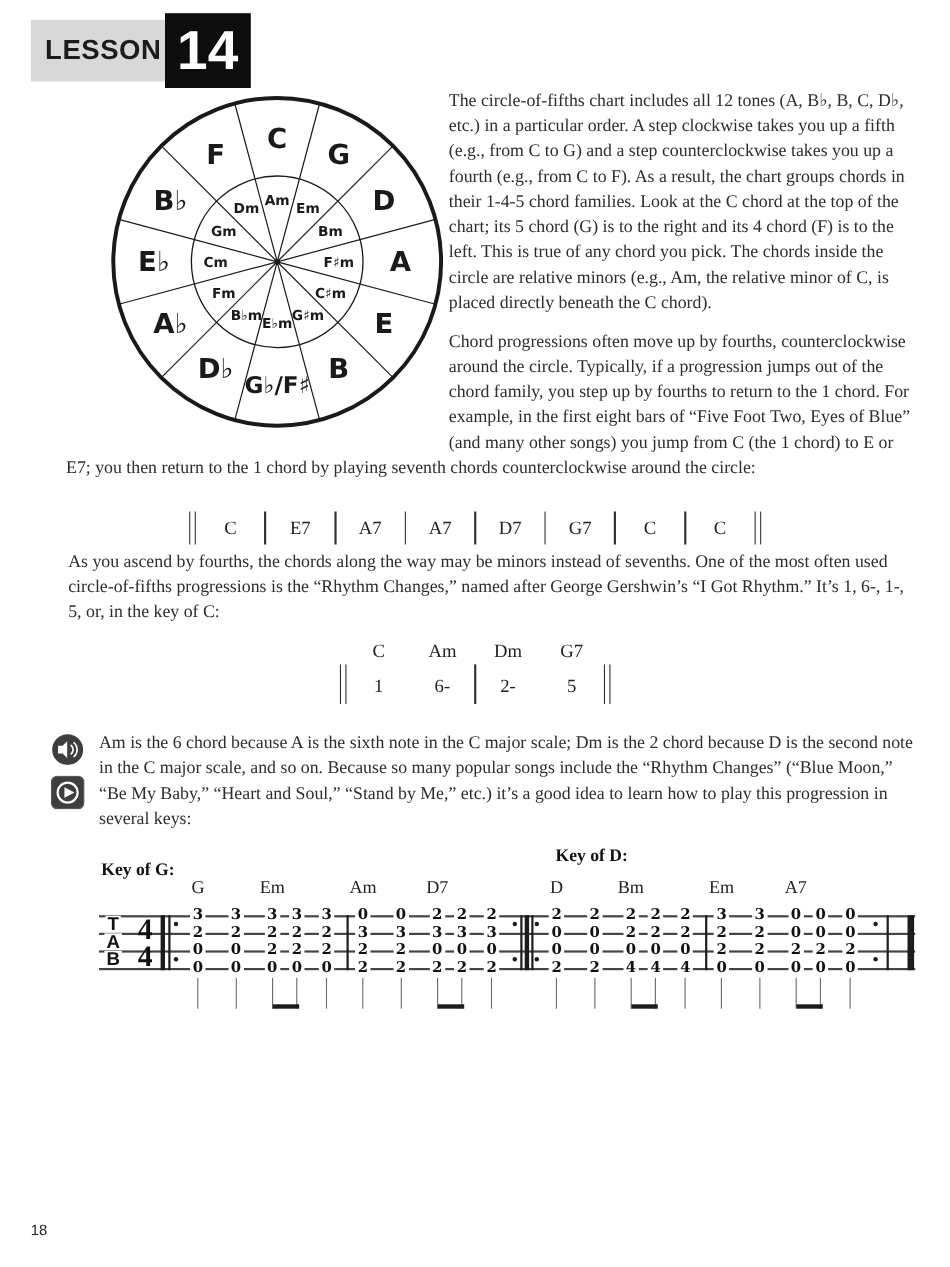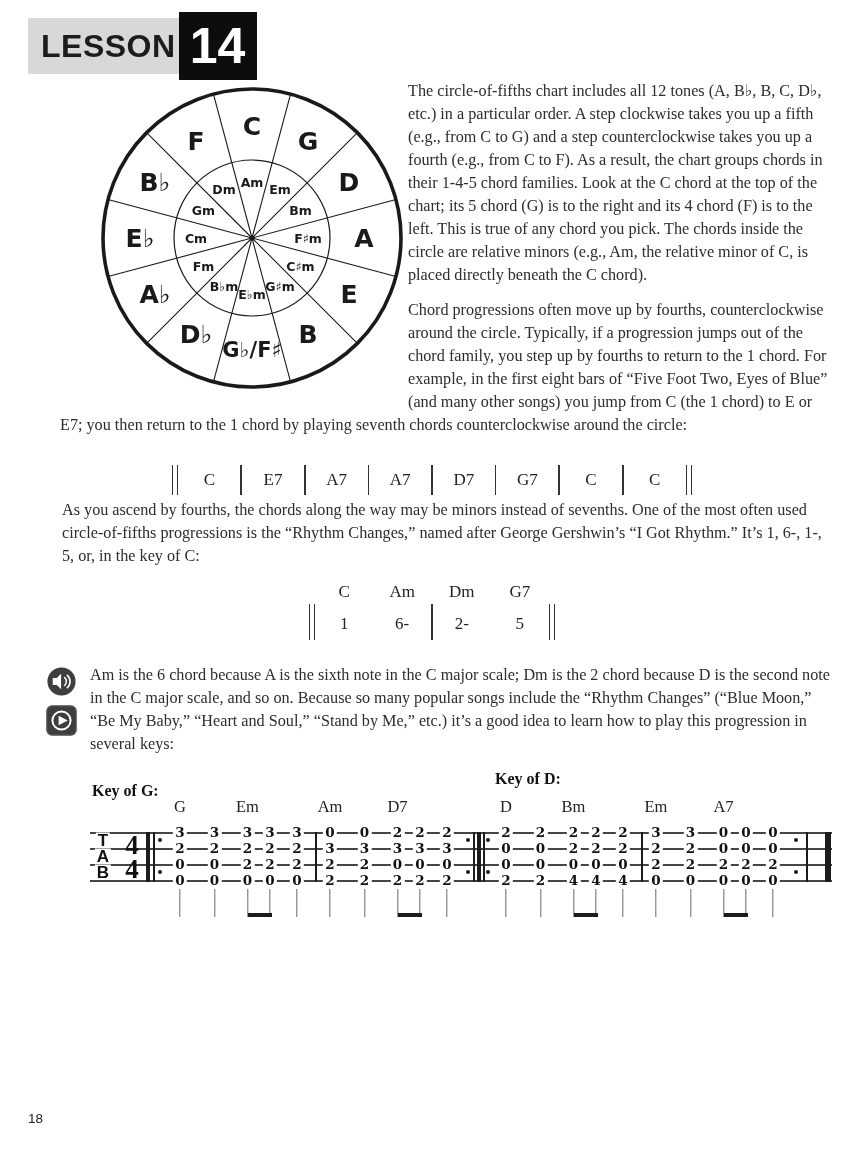--- a/index.html
+++ b/index.html
@@ -5,21 +5,21 @@
   html,body{margin:0;padding:0;background:#888;}
   .page{width:864px;height:1152px;background:#ffffff;position:relative;margin:0 auto;
         padding:0 28px;box-sizing:border-box;overflow:hidden;
         font-family:"Liberation Serif","DejaVu Serif",serif;color:#2e2d2c;}
 
   
   .lesson-banner{display:flex;align-items:center;margin-top:12px;height:68px;}
   .lesson-label-box{background:#d8d8d8;height:56px;display:flex;align-items:center;
                     padding:0 3px 0 13px;}
   .lesson-label-box span{font-family:"Liberation Sans",sans-serif;font-weight:800;
-                         font-size:32px;letter-spacing:.5px;color:#1c1c1c;}
+                         font-size:25px;letter-spacing:.5px;color:#1c1c1c;}
   .lesson-number-box{background:#0d0d0d;color:#fff;height:68px;width:78px;
                      display:flex;align-items:center;justify-content:center;}
   .lesson-number-box span{font-family:"Liberation Sans",sans-serif;font-weight:800;
                           font-size:50px;line-height:1;}
 
   
   h1.section-title{font-family:"Liberation Sans",sans-serif;font-weight:800;font-size:20px;
      letter-spacing:.4px;color:#262626;margin:44px 0 30px;padding-left:22px;}
   h1.section-title.second{margin:34px 0 12px;}
   p{margin:0 0 12px;font-size:16.2px;line-height:1.42;}
@@ -274,21 +274,21 @@
       <div class="fret" style="left: 357px; top: 78px;">3</div>
       <div class="fret" style="left: 357px; top: 94px;">0</div>
       <div class="fret" style="left: 357px; top: 110px;">2</div>
       <div class="tdot" style="left: 378px; top: 70px;"></div>
       <div class="tdot" style="left: 378px; top: 102px;"></div>
       <div class="vbar" style="left: 383px; width: 1.5px; top: 62px; height: 50px;"></div>
       <div class="vbar" style="left: 387px; width: 4px; top: 62px; height: 50px;"></div>
       <div class="vbar" style="left: 393px; width: 1.5px; top: 62px; height: 50px;"></div>
       <div class="tdot" style="left: 398px; top: 70px;"></div>
       <div class="tdot" style="left: 398px; top: 102px;"></div>
-      <div class="keylabel" style="left: 405px; top: 0px;">Key of D:</div>
+      <div class="keylabel" style="left: 415px; top: 0px;">Key of D:</div>
       <div class="tabchord" style="left: 416px; top: 27px;">D</div>
       <div class="tabchord" style="left: 483.5px; top: 27px;">Bm</div>
       <div class="stem" style="left: 416px; top: 119px; height: 28px;"></div>
       <div class="stem" style="left: 450.5px; top: 119px; height: 28px;"></div>
       <div class="stem" style="left: 483.5px; top: 119px; height: 28px;"></div>
       <div class="stem" style="left: 506px; top: 119px; height: 28px;"></div>
       <div class="stem" style="left: 533px; top: 119px; height: 28px;"></div>
       <div class="tbeam" style="left: 483.5px; width: 24px; top: 142.5px;"></div>
       <div class="fret" style="left: 416px; top: 62px;">2</div>
       <div class="fret" style="left: 416px; top: 78px;">0</div>

